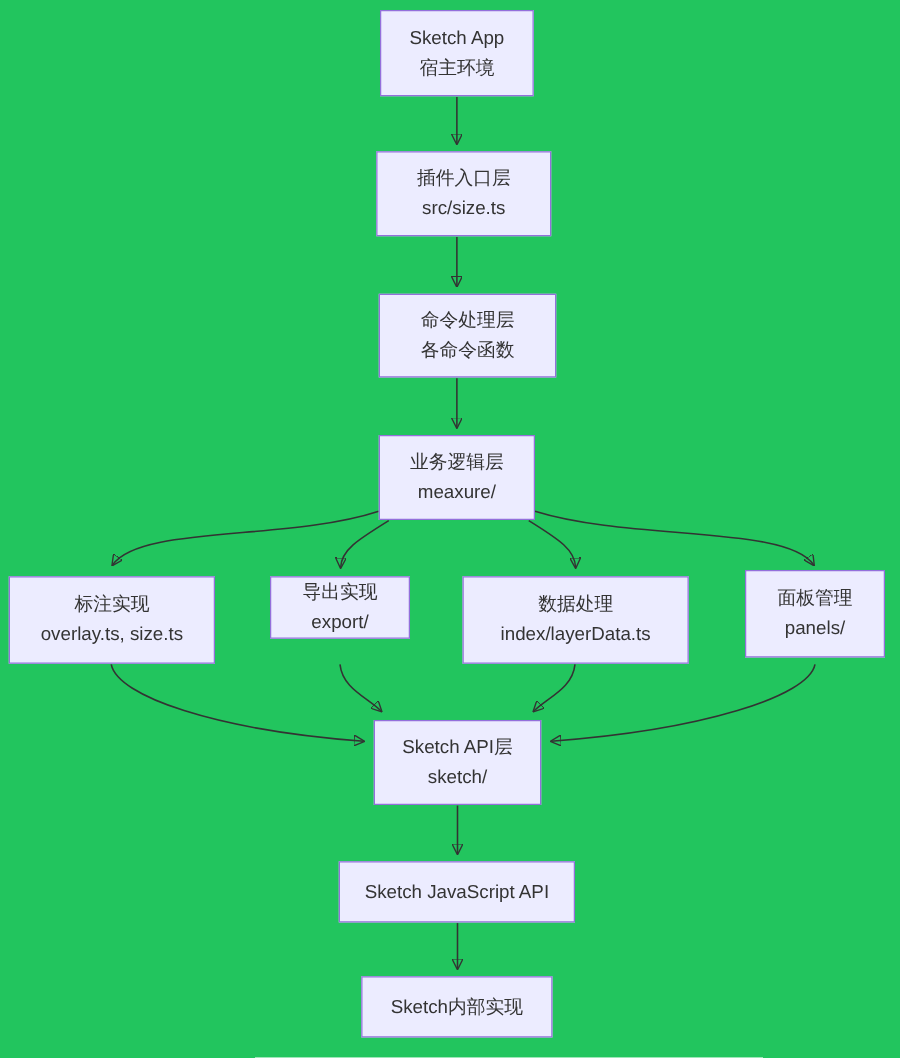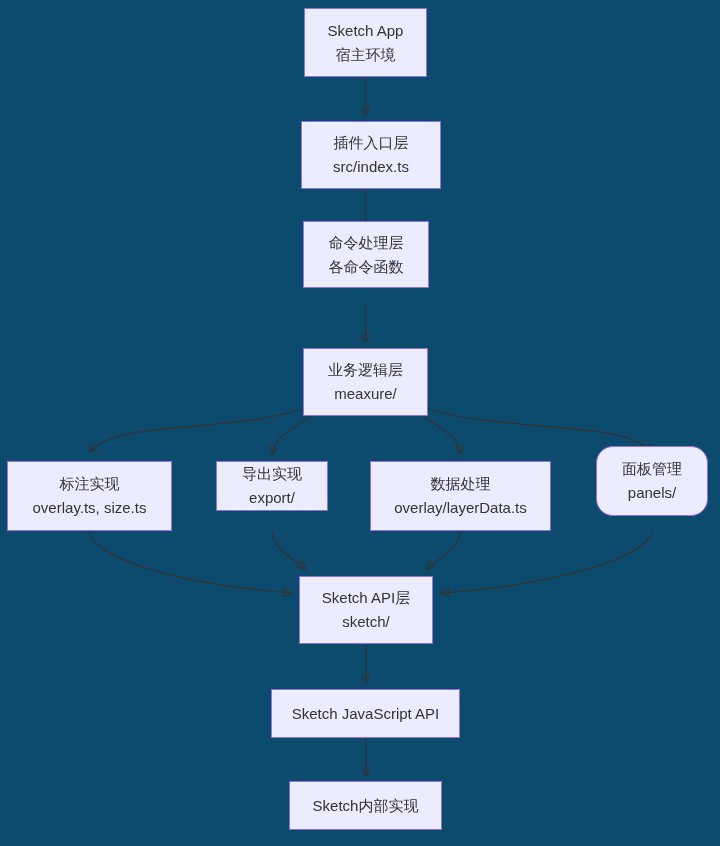--- a/index.html
+++ b/index.html
@@ -5,21 +5,21 @@
   html, body {
     margin: 0;
     padding: 0;
     background: #ffffff;
     font-family: "Liberation Sans", sans-serif;
   }
   .canvas {
     position: relative;
     width: 720px;
     height: 846px;
-    background: #0c4a6e;
+    background: #22c55e;
     overflow: hidden;
   }
   .edges {
     position: absolute;
     left: 0;
     top: 0;
     width: 720px;
     height: 846px;
   }
   .edges path {
@@ -38,26 +38,26 @@
     justify-content: center;
     text-align: center;
     font-size: 15px;
     line-height: 24px;
     box-sizing: border-box;
     white-space: nowrap;
   }
   
   .n-host     { left: 304px; top: 8px;   width: 123px; height: 69px; }
   .n-entry    { left: 301px; top: 121px; width: 140px; height: 68px; }
-  .n-command  { left: 303px; top: 221px; width: 126px; height: 67px; }
+  .n-command  { left: 303px; top: 235px; width: 142px; height: 67px; }
   .n-logic    { left: 303px; top: 348px; width: 125px; height: 68px; }
   .n-overlay  { left: 7px;   top: 461px; width: 165px; height: 70px; }
   .n-export   { left: 216px; top: 461px; width: 112px; height: 50px; }
   .n-data     { left: 370px; top: 461px; width: 181px; height: 70px; }
-  .n-panels   { left: 596px; top: 446px; width: 112px; height: 70px; border-radius: 17px; }
+  .n-panels   { left: 596px; top: 456px; width: 112px; height: 70px; }
   .n-api      { left: 299px; top: 576px; width: 134px; height: 68px; text-align: center; }
   .n-jsapi    { left: 271px; top: 689px; width: 189px; height: 49px; justify-content: center; }
   .n-internal { left: 289px; top: 781px; width: 153px; height: 49px; }
 </style>
 </head>
 <body>
 
 <div class="canvas">
 
   <svg class="edges" viewBox="0 0 720 846" xmlns="http://www.w3.org/2000/svg">
@@ -85,21 +85,21 @@
     <path d="M 366,738.5 L 366,775" marker-end="url(#arrow)"></path>
   </svg>
 
   <div class="node n-host">
     <div>Sketch App</div>
     <div>宿主环境</div>
   </div>
 
   <div class="node n-entry">
     <div>插件入口层</div>
-    <div>src/index.ts</div>
+    <div>src/size.ts</div>
   </div>
 
   <div class="node n-command">
     <div>命令处理层</div>
     <div>各命令函数</div>
   </div>
 
   <div class="node n-overlay">
     <div>标注实现</div>
     <div>overlay.ts, size.ts</div>
@@ -110,21 +110,21 @@
     <div>meaxure/</div>
   </div>
 
   <div class="node n-export">
     <div>导出实现</div>
     <div>export/</div>
   </div>
 
   <div class="node n-data">
     <div>数据处理</div>
-    <div>overlay/layerData.ts</div>
+    <div>index/layerData.ts</div>
   </div>
 
   <div class="node n-panels">
     <div>面板管理</div>
     <div>panels/</div>
   </div>
 
   <div class="node n-api">
     <div>Sketch API层</div>
     <div>sketch/</div>

